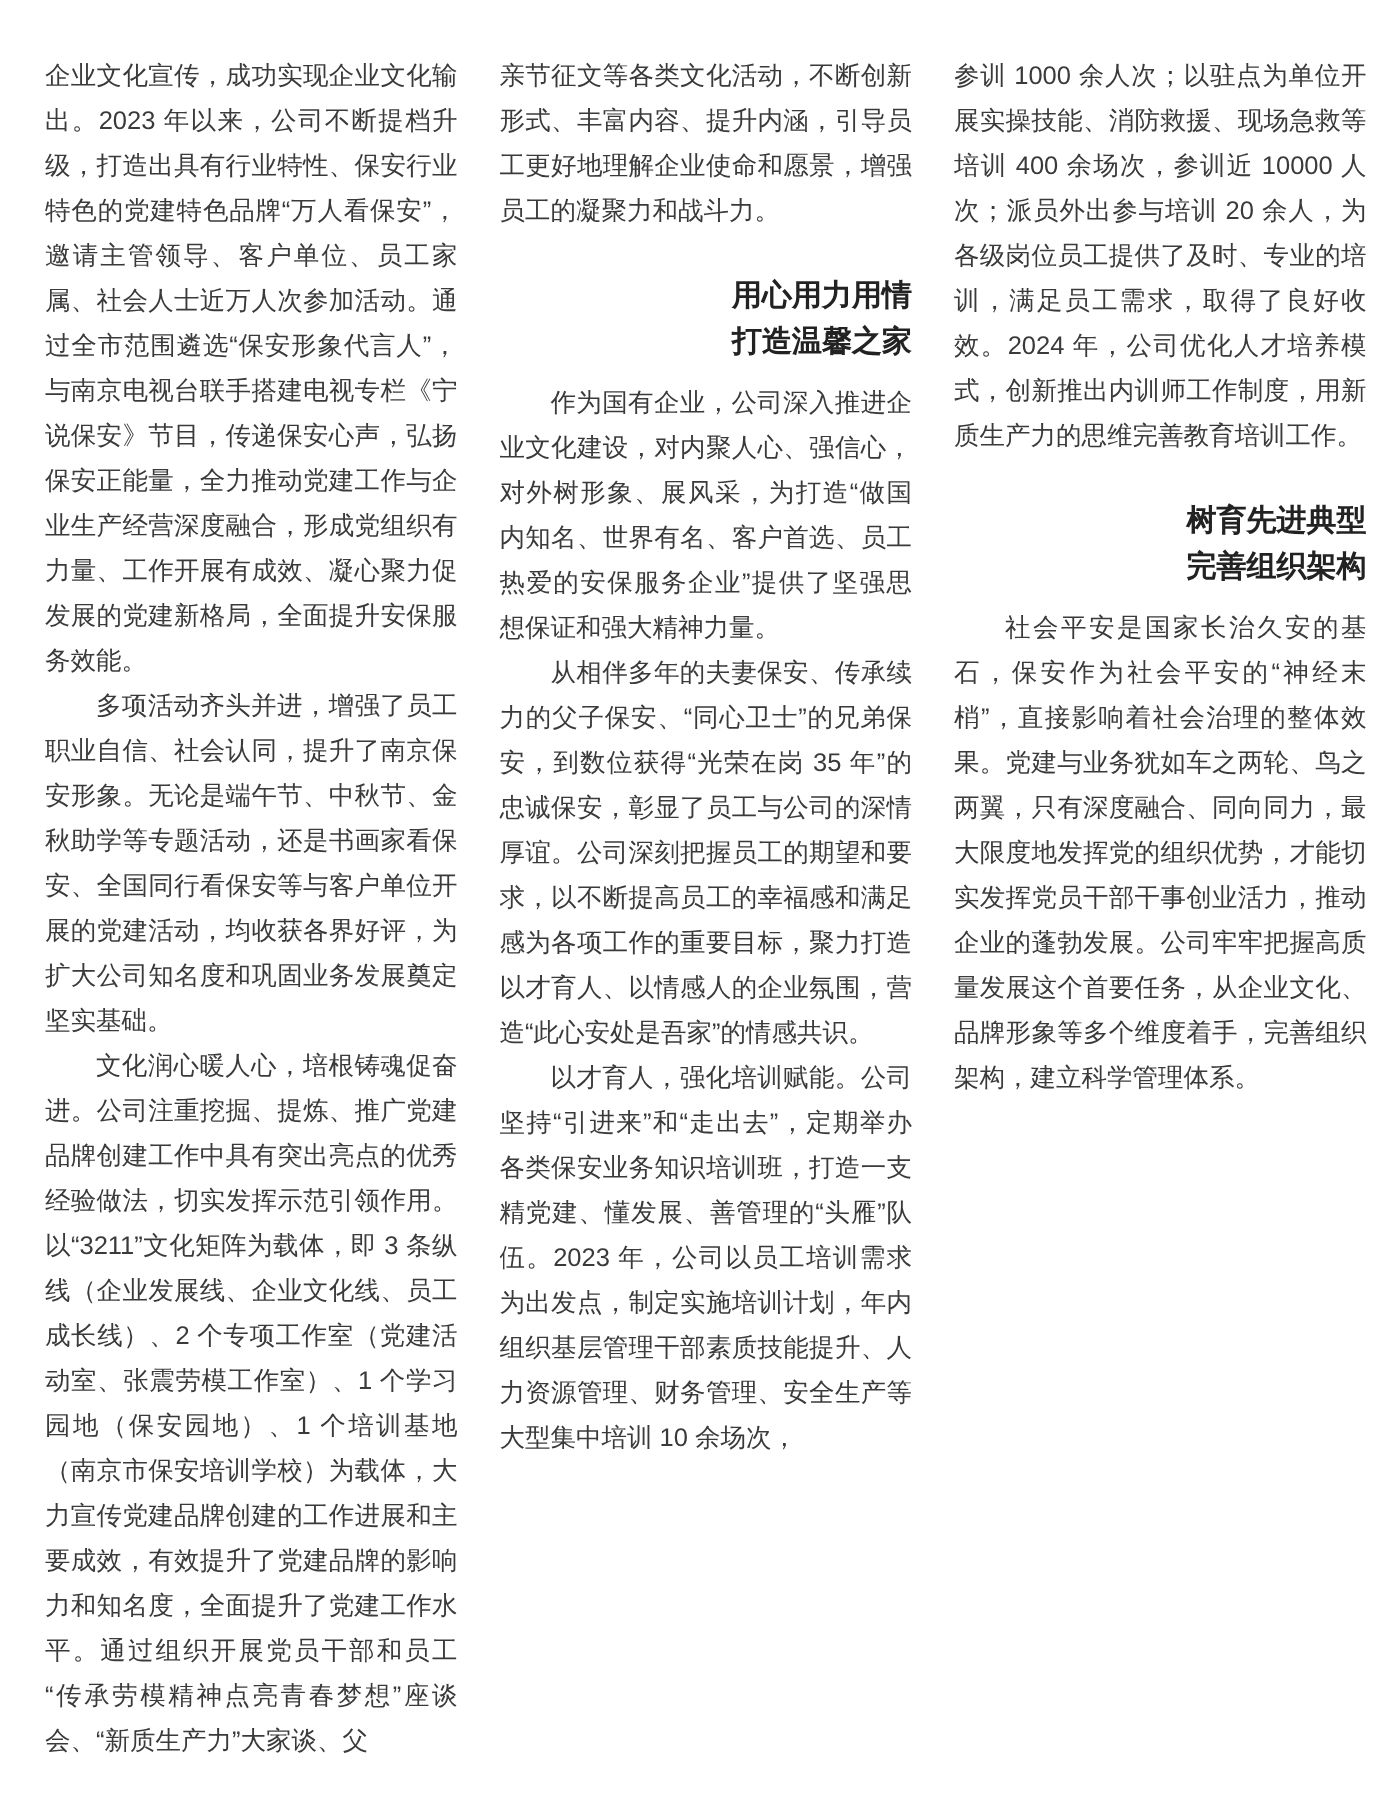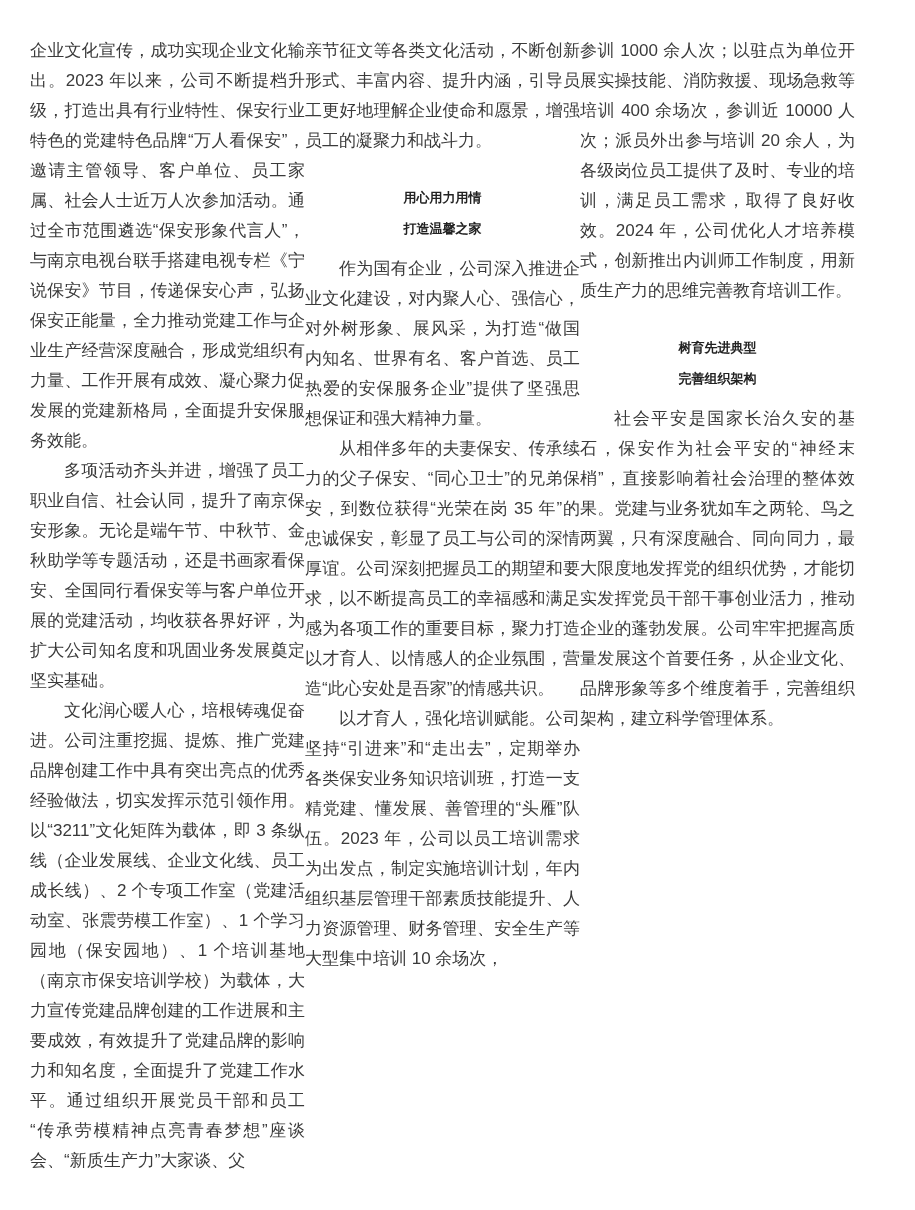--- a/index.html
+++ b/index.html
@@ -12,21 +12,21 @@
     width: 915px;
     height: 1210px;
     box-sizing: border-box;
     background: #ffffff;
     padding: 36px 30px 28px 30px;
     overflow: hidden;
     font-family: "Liberation Sans", "DejaVu Sans", sans-serif;
   }
   .columns {
     display: flex;
-    gap: 0;
+    gap: 28px;
     height: 100%;
   }
   .column {
     width: 275px;
     flex: 0 0 275px;
     overflow: hidden;
     color: #3a3a3a;
     font-size: 17px;
     line-height: 30px;
     text-align: justify;
@@ -37,25 +37,25 @@
     padding: 0;
     text-indent: 2em;
     word-break: break-word;
   }
   .column p.continued {
     text-indent: 0;
   }
   .column h3 {
     margin: 26px 0 10px 0;
     padding: 0;
-    font-size: 13px;
+    font-size: 20px;
     line-height: 31px;
     font-weight: 700;
     color: #222222;
-    text-align: center;
+    text-align: right;
     text-indent: 0;
   }
   .column h3 .hline {
     display: block;
   }
 </style>
 </head>
 <body>
 
 <div class="page">

